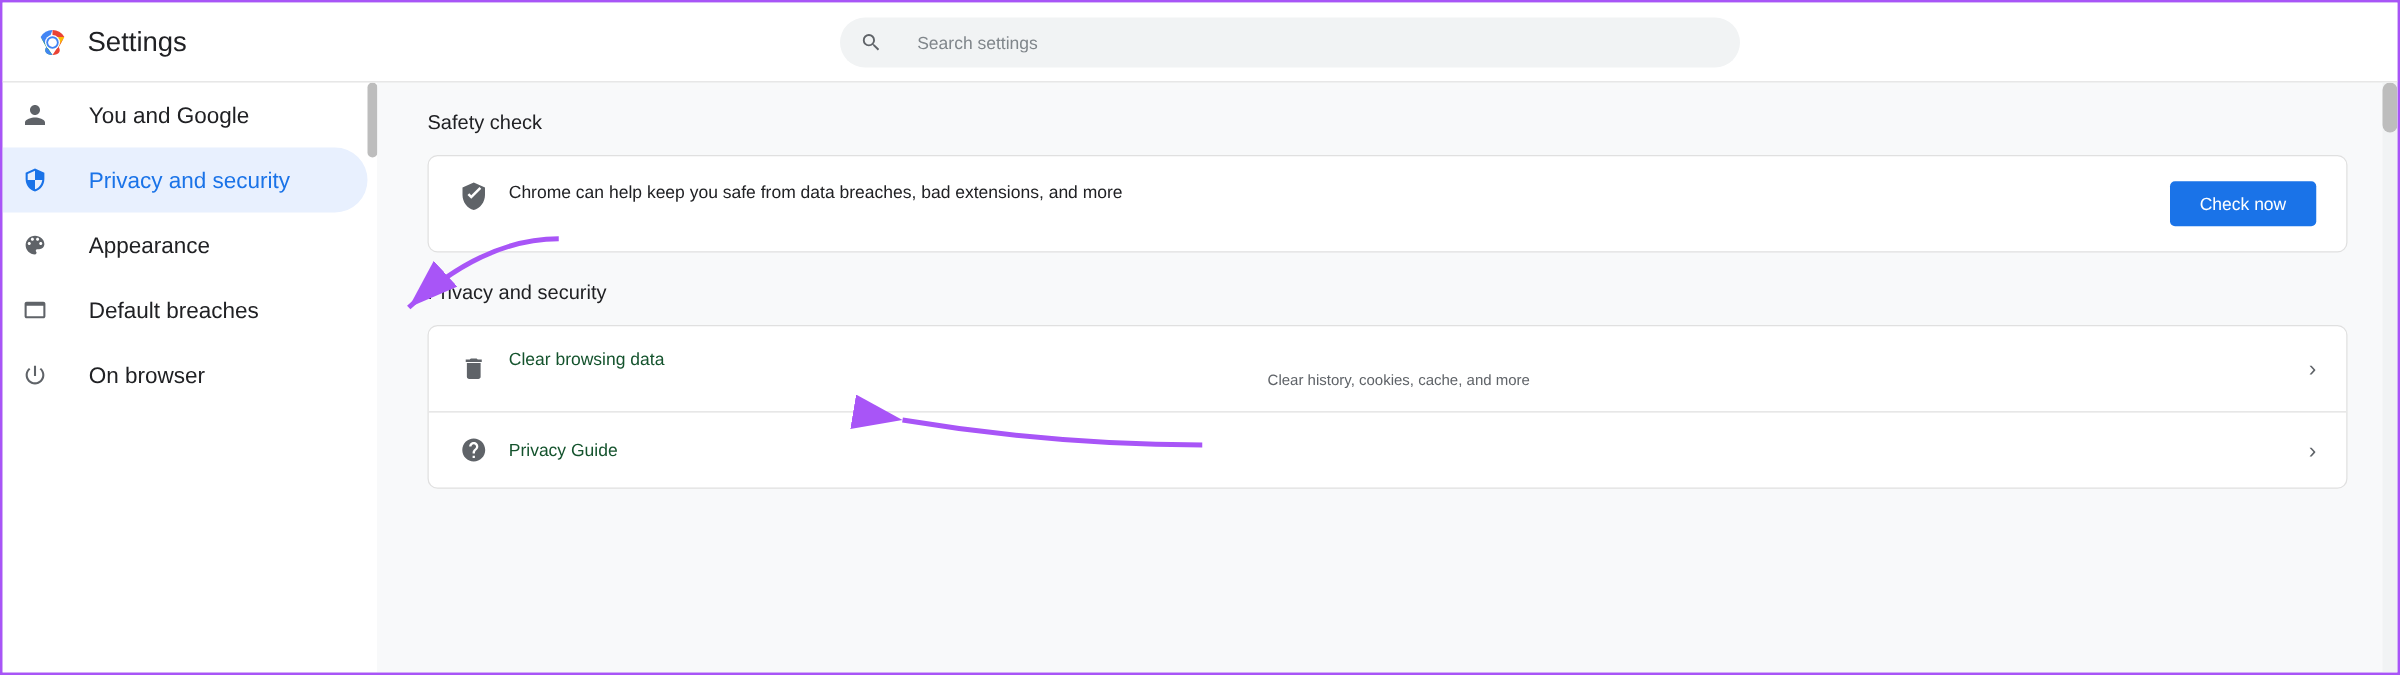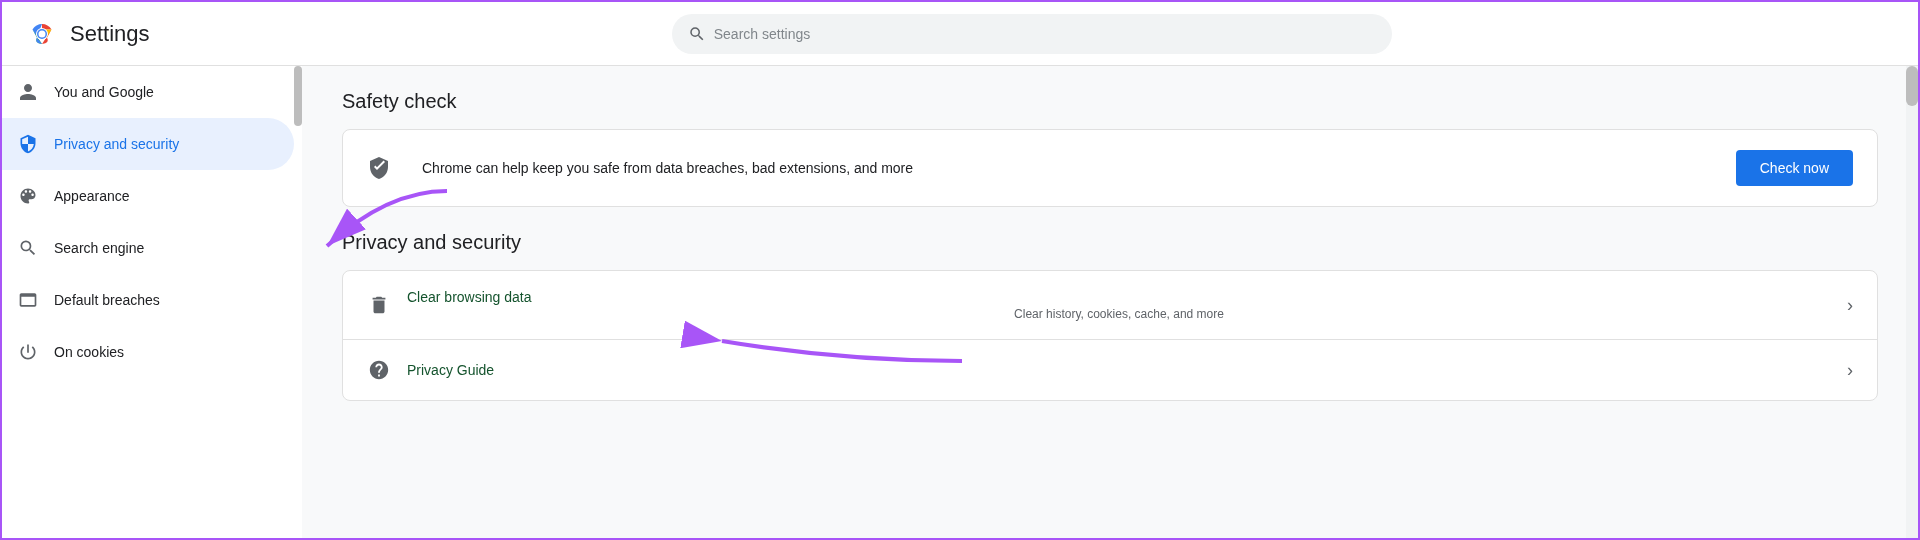--- a/index.html
+++ b/index.html
@@ -41,21 +41,21 @@
     .search-bar {
       flex: 1;
       max-width: 720px;
       margin: 0 auto;
       display: flex;
       align-items: center;
       background: #f1f3f4;
       border-radius: 24px;
       padding: 0 16px;
       height: 40px;
-      gap: 8px;
+      gap: 28px;
     }
     .search-icon-svg {
       color: #5f6368;
       flex-shrink: 0;
     }
     .search-input {
       border: none;
       background: transparent;
       font-size: 14px;
       color: #202124;
@@ -80,25 +80,25 @@
       flex-shrink: 0;
       overflow-y: auto;
       position: relative;
     }
     .sidebar-item {
       display: flex;
       align-items: center;
       padding: 0 16px;
       height: 52px;
       cursor: pointer;
-      gap: 16px;
+      gap: 33px;
       border-radius: 0 26px 26px 0;
       margin-right: 8px;
       color: #202124;
-      font-size: 14px;
+      font-size: 18px;
       font-weight: 400;
     }
     .sidebar-item.active {
       background: #e8f0fe;
       color: #1a73e8;
       font-weight: 500;
     }
     .sidebar-item.active .sidebar-icon {
       color: #1a73e8;
     }
@@ -115,39 +115,39 @@
     
     .content {
       flex: 1;
       overflow-y: auto;
       padding: 24px 40px;
       background: #f8f9fa;
       position: relative;
     }
 
     .section-title {
-      font-size: 20px;
+      font-size: 16px;
       font-weight: 400;
       color: #202124;
       margin-bottom: 16px;
     }
 
     
     .card {
       background: #fff;
       border-radius: 8px;
       border: 1px solid #e0e0e0;
       overflow: hidden;
       margin-bottom: 24px;
     }
     .safety-check-row {
       display: flex;
-      align-items: center;
+      align-items: flex-start;
       padding: 20px 24px;
-      gap: 31px;
+      gap: 16px;
     }
     .shield-icon {
       width: 24px;
       height: 24px;
       flex-shrink: 0;
       color: #5f6368;
     }
     .safety-check-text {
       flex: 1;
       font-size: 14px;
@@ -283,45 +283,37 @@
 
       <div class="sidebar-item">
         <div class="sidebar-icon">
           <svg width="20" height="20" viewBox="0 0 24 24" fill="currentColor">
             <path d="M12 3c-4.97 0-9 4.03-9 9s4.03 9 9 9c.83 0 1.5-.67 1.5-1.5 0-.39-.15-.74-.39-1.01-.23-.26-.38-.61-.38-.99 0-.83.67-1.5 1.5-1.5H16c2.76 0 5-2.24 5-5 0-4.42-4.03-8-9-8zm-5.5 9c-.83 0-1.5-.67-1.5-1.5S5.67 9 6.5 9 8 9.67 8 10.5 7.33 12 6.5 12zm3-4C8.67 8 8 7.33 8 6.5S8.67 5 9.5 5s1.5.67 1.5 1.5S10.33 8 9.5 8zm5 0c-.83 0-1.5-.67-1.5-1.5S13.67 5 14.5 5s1.5.67 1.5 1.5S15.33 8 14.5 8zm3 4c-.83 0-1.5-.67-1.5-1.5S16.67 9 17.5 9s1.5.67 1.5 1.5-.67 1.5-1.5 1.5z"></path>
           </svg>
         </div>
         <span>Appearance</span>
       </div>
 
-      <div class="sidebar-item">
-        <div class="sidebar-icon">
-          <svg width="20" height="20" viewBox="0 0 24 24" fill="currentColor">
-            <path d="M15.5 14h-.79l-.28-.27A6.471 6.471 0 0 0 16 9.5 6.5 6.5 0 1 0 9.5 16c1.61 0 3.09-.59 4.23-1.57l.27.28v.79l5 4.99L20.49 19l-4.99-5zm-6 0C7.01 14 5 11.99 5 9.5S7.01 5 9.5 5 14 7.01 14 9.5 11.99 14 9.5 14z"></path>
-          </svg>
-        </div>
-        <span>Search engine</span>
-      </div>
 
       <div class="sidebar-item">
         <div class="sidebar-icon">
           <svg width="20" height="20" viewBox="0 0 24 24" fill="currentColor">
             <path d="M20 4H4c-1.1 0-2 .9-2 2v12c0 1.1.9 2 2 2h16c1.1 0 2-.9 2-2V6c0-1.1-.9-2-2-2zm0 14H4V8h16v10z"></path>
           </svg>
         </div>
         <span>Default breaches</span>
       </div>
 
       <div class="sidebar-item">
         <div class="sidebar-icon">
           <svg width="20" height="20" viewBox="0 0 24 24" fill="currentColor">
             <path d="M13 3h-2v10h2V3zm4.83 2.17l-1.42 1.42C17.99 7.86 19 9.81 19 12c0 3.87-3.13 7-7 7s-7-3.13-7-7c0-2.19 1.01-4.14 2.58-5.42L6.17 5.17C4.23 6.82 3 9.26 3 12c0 4.97 4.03 9 9 9s9-4.03 9-9c0-2.74-1.23-5.18-3.17-6.83z"></path>
           </svg>
         </div>
-        <span>On cookies</span>
+        <span>On browser</span>
       </div>
     </div>
   </div>
 
   <div class="content" style="position:relative;">
 
     <svg style="position:absolute; left:-5px; top:95px; width:200px; height:120px; pointer-events:none; z-index:10;" viewBox="0 0 200 120">
       <defs>
         <marker id="arrowhead1" markerWidth="10" markerHeight="7" refX="10" refY="3.5" orient="auto">
           <polygon points="0 0, 10 3.5, 0 7" fill="#a855f7"></polygon>

